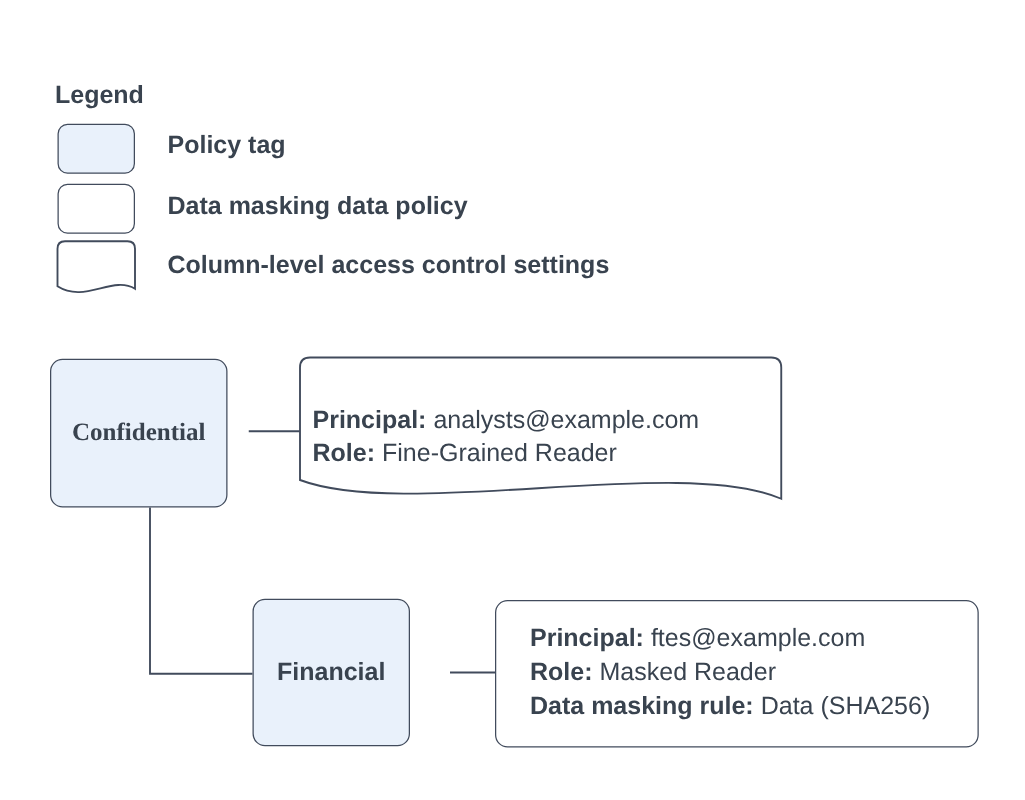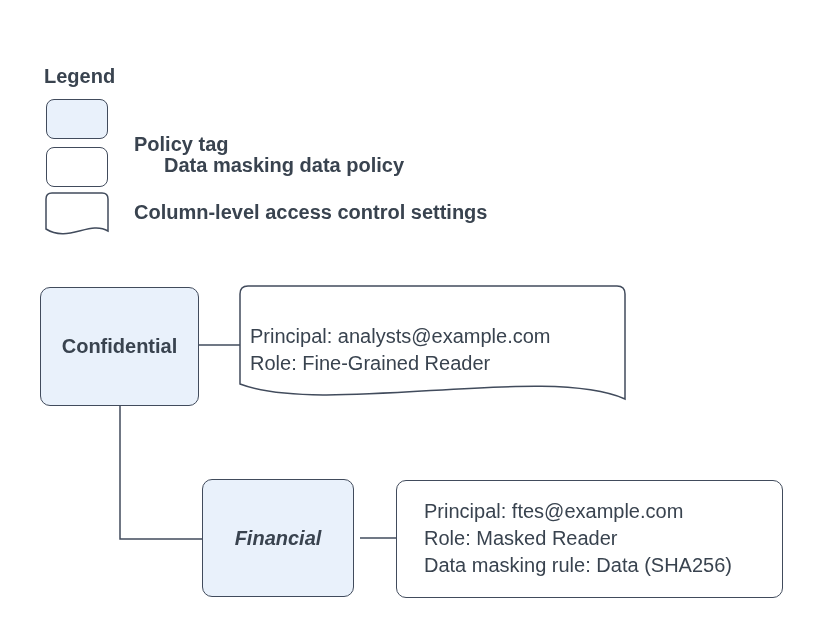--- a/index.html
+++ b/index.html
@@ -64,21 +64,21 @@
   }
   .policy-rect {
     background: var(--shape-fill);
     border: 1.5px solid var(--stroke);
     border-radius: 10px;
   }
   .note-text {
     font-size: 20px; line-height: 27px;
     white-space: nowrap;
   }
-  .note-text .lbl { font-weight: normal; }
+  .note-text .lbl { font-weight: bold; }
   .note-text .val { margin-left: 0.28em; }
 </style>
 </head>
 <body>
 
 <div class="canvas">
 
   <svg class="layer" viewBox="0 0 820 640" xmlns="http://www.w3.org/2000/svg">
 
     <path class="doc-shape" d="M 52 193 L 102 193 Q 108 193 108 199 L 108 231 C 90 220, 68 243, 46 229 L 46 199 Q 46 193 52 193 Z"></path>
@@ -88,32 +88,32 @@
     <path class="connector" d="M 120 406 V 539 H 202"></path>
 
     <path class="connector" d="M 360 538 H 396"></path>
 
     <path class="doc-shape" d="M 248 286 L 617 286 Q 625 286 625 294 L 625 399 C 545 364, 325 416, 240 384 L 240 294 Q 240 286 248 286 Z"></path>
   </svg>
 
   <div class="abs legend-title">Legend</div>
 
   <div class="abs swatch blue" style="left:46px; top:99px;"></div>
-  <div class="abs legend-label" style="top:104px;margin-top:28px;">Policy tag</div>
+  <div class="abs legend-label" style="top:104px;">Policy tag</div>
 
   <div class="abs swatch" style="left:46px; top:147px;"></div>
-  <div class="abs legend-label" style="top:153px;margin-left:30px;">Data masking data policy</div>
+  <div class="abs legend-label" style="top:153px;">Data masking data policy</div>
 
   <div class="abs legend-label" style="top:200px;">Column-level access control settings</div>
 
-  <div class="abs node" style="left:40px; top:287px; width:159px; height:119px;">
+  <div class="abs node" style="left:40px; top:287px; width:142px; height:119px;font-family:Liberation Serif, serif;">
     <span>Confidential</span>
   </div>
 
-  <div class="abs node" style="left:202px; top:479px; width:152px; height:118px;font-style:italic;">
+  <div class="abs node" style="left:202px; top:479px; width:126px; height:118px;">
     <span>Financial</span>
   </div>
 
   <div class="abs note-text" style="left:250px; top:323px;">
     <div>
       <span class="lbl">Principal:</span><span class="val">analysts@example.com</span>
     </div>
     <div>
       <span class="lbl">Role:</span><span class="val">Fine-Grained Reader</span>
     </div>

